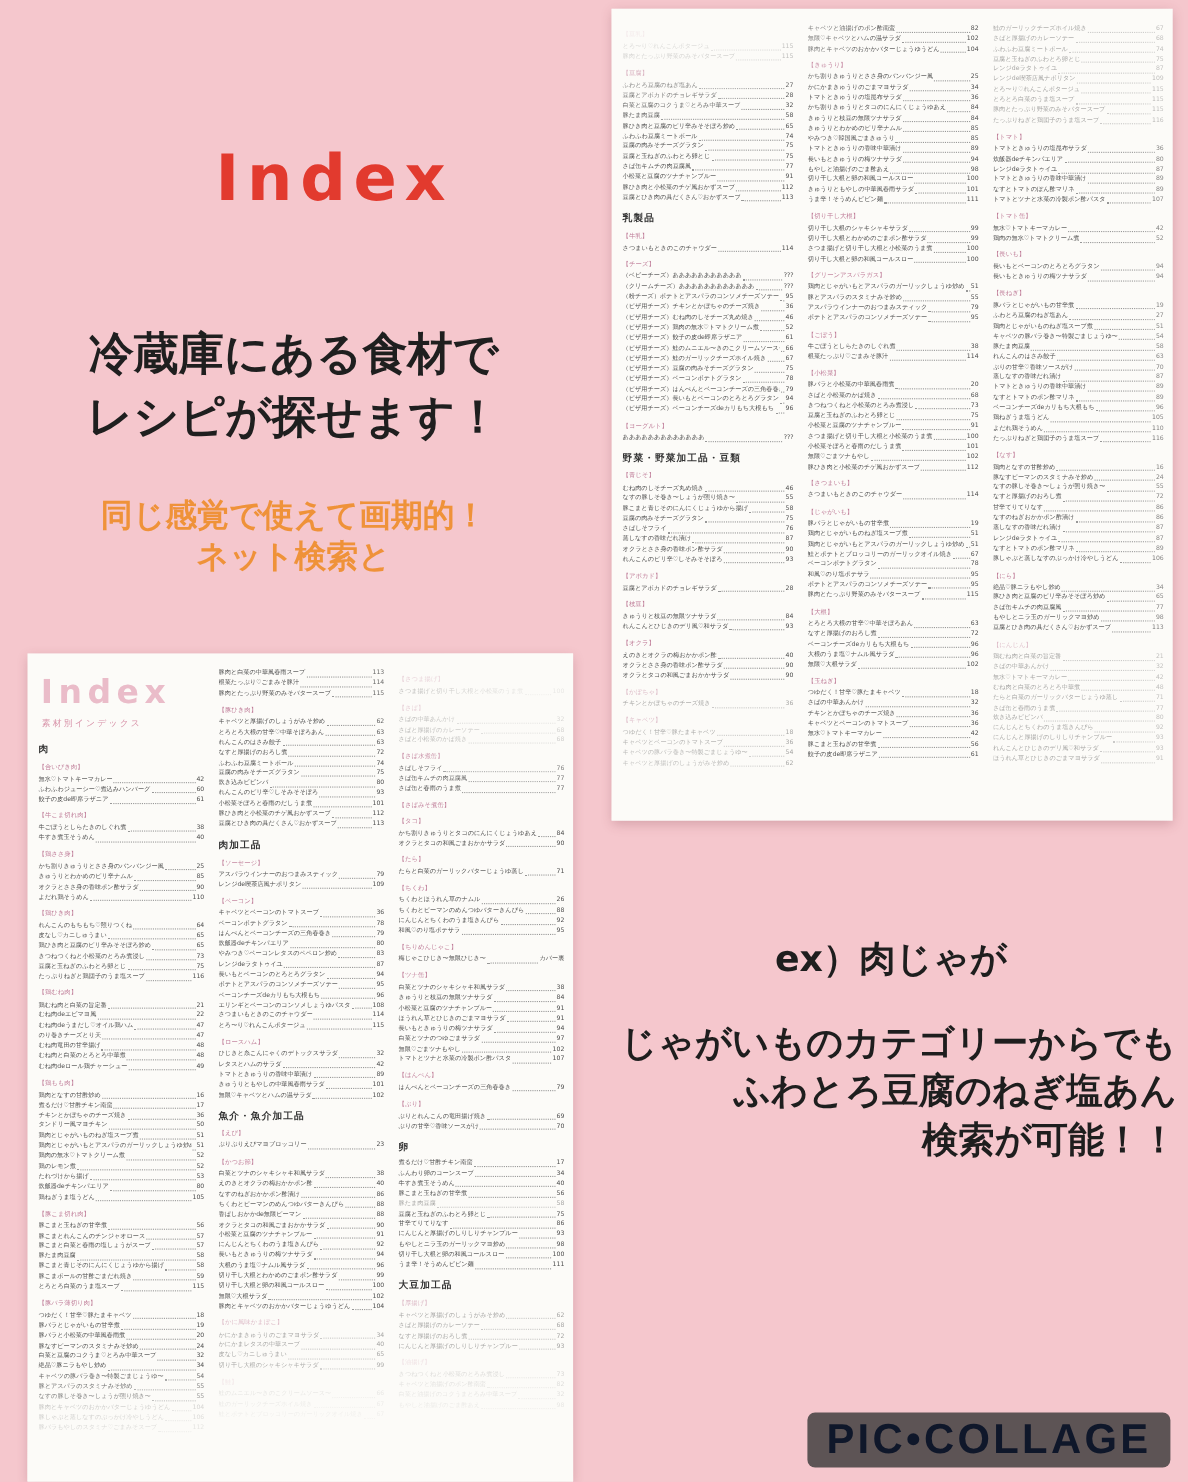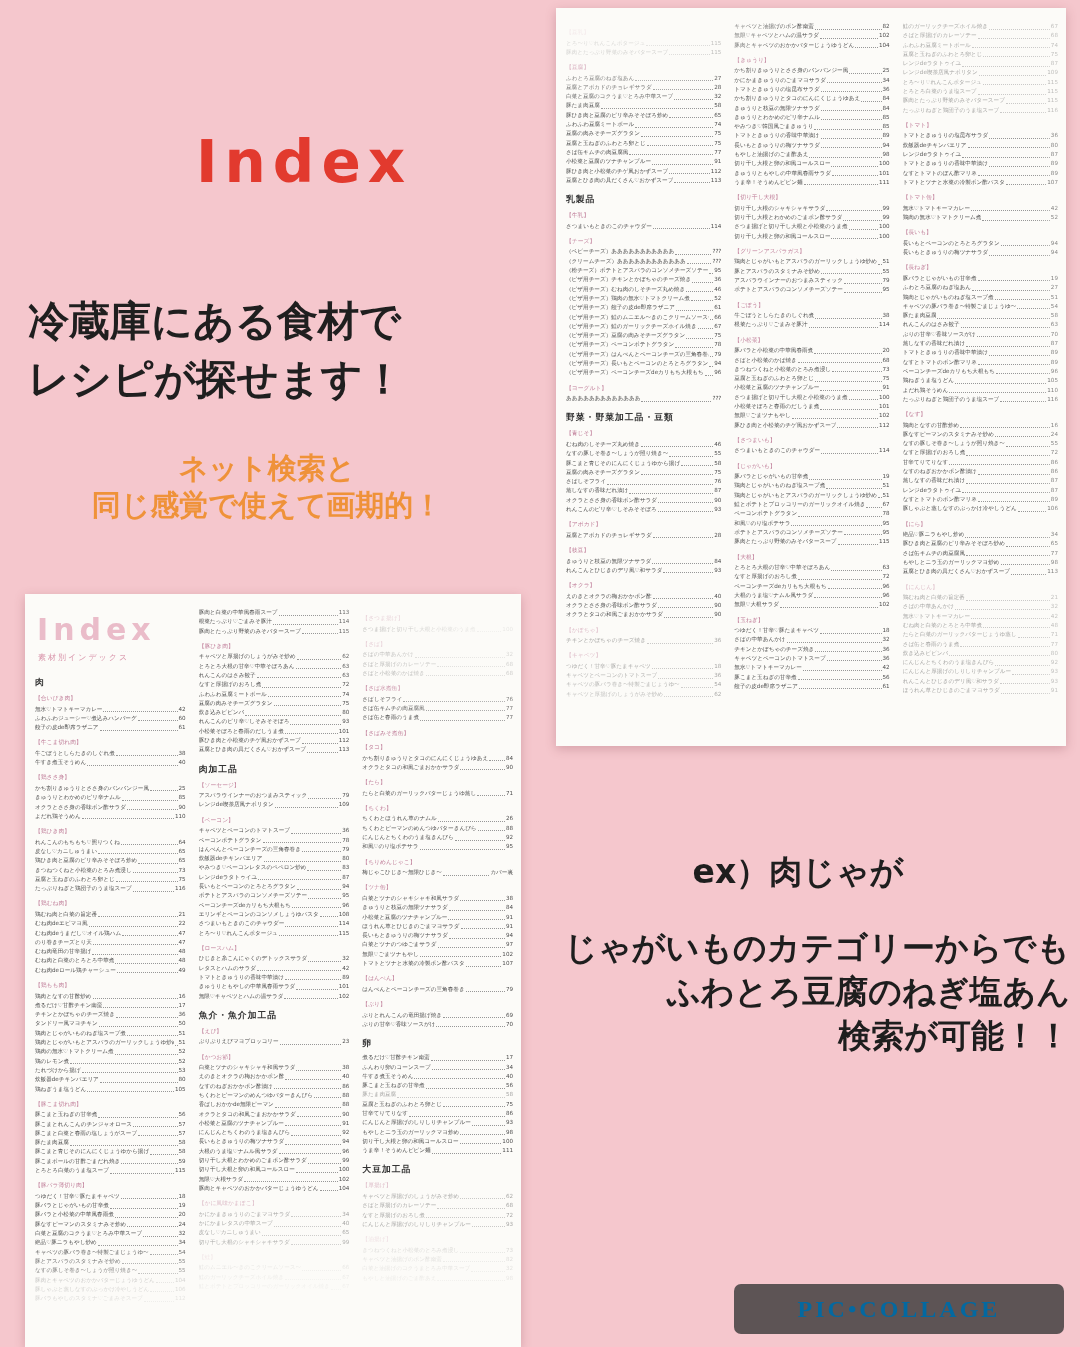--- a/index.html
+++ b/index.html
@@ -25,47 +25,47 @@
     radial-gradient(ellipse 300px 150px at 8% 0%, rgba(252,251,248,.95), rgba(252,251,248,0) 70%),
     radial-gradient(ellipse 260px 130px at 4% 100%, rgba(252,251,248,.8), rgba(252,251,248,0) 70%),
     linear-gradient(to left, rgba(252,251,248,.5), rgba(252,251,248,0) 6%);}
   .lp::after{content:"";position:absolute;inset:0;pointer-events:none;background:
     radial-gradient(ellipse 250px 170px at 94% 3%, rgba(252,251,248,.9), rgba(252,251,248,0) 72%),
     radial-gradient(ellipse 430px 160px at 60% 100%, rgba(252,251,248,.97), rgba(252,251,248,0) 75%),
     linear-gradient(to bottom, rgba(252,251,248,0) 86%, rgba(252,251,248,.9) 98%);}
   
   .big-index{position:absolute;left:196px;top:128px;font-size:58px;letter-spacing:7px;
              font-weight:bold;color:#e23a2e;}
-  .headline{position:absolute;left:28px;top:292px;width:478px;text-align:left;
+  .headline{position:absolute;left:28px;top:292px;width:478px;text-align:center;
             color:#1f1f1f;font-size:41px;line-height:58px;font-weight:600;}
   .subline{position:absolute;left:28px;top:450px;width:478px;text-align:center;
            color:#ef9239;font-size:29px;line-height:37px;font-weight:600;}
-  .ex-title{position:absolute;left:548px;top:850px;width:500px;text-align:center;
+  .ex-title{position:absolute;left:560px;top:850px;width:500px;text-align:center;
             color:#1e1e1e;font-size:33px;font-weight:600;}
   .ex-lines{position:absolute;left:546px;top:926px;width:524px;text-align:right;
             color:#1e1e1e;font-size:33px;line-height:44px;font-weight:600;}
   
   .wm{position:absolute;left:734px;top:1284px;width:330px;height:50px;border-radius:7px;
       background:rgba(55,55,55,.8);display:flex;align-items:center;justify-content:center;}
-  .wm span{color:#0369a1;font-family:Liberation Serif, serif;font-weight:bold;
-           font-size:24px;letter-spacing:3px;}
+  .wm span{color:#0f172a;font-family:Liberation Sans, sans-serif;font-weight:bold;
+           font-size:38px;letter-spacing:3px;}
 </style>
 </head>
 <body>
 
 <div class="big-index">Index</div>
 
 <div class="headline">
   <div>冷蔵庫にある食材で</div>
   <div>レシピが探せます！</div>
 </div>
 
 <div class="subline">
+  <div>同じ感覚で使えて画期的！</div>
   <div>ネット検索と</div>
-  <div>同じ感覚で使えて画期的！</div>
 </div>
 
 <div class="page rp">
   <div class="cols">
       <div class="col">
         <div class="cathead f1">【豆乳】</div>
         <div class="entry f1">
           <div class="et">とろ〜り♡れんこんポタージュ</div>
           <div class="dots"></div>
           <div class="ep">115</div>

